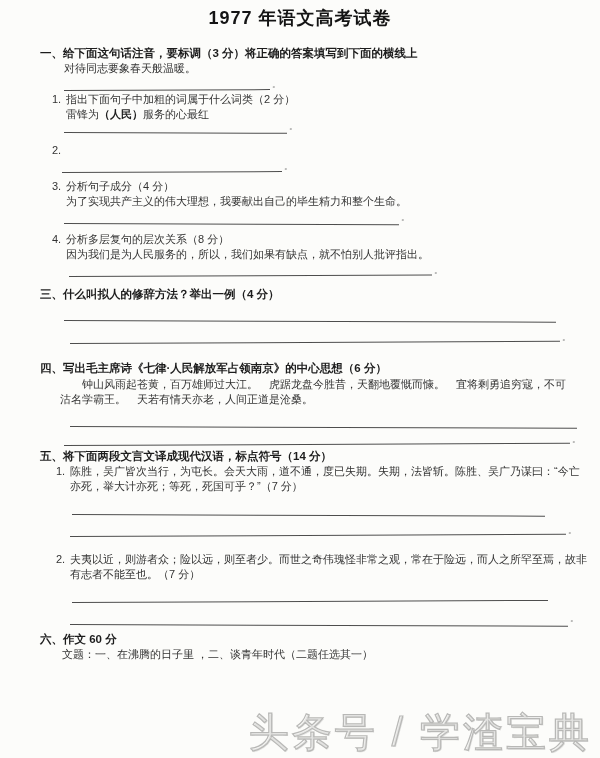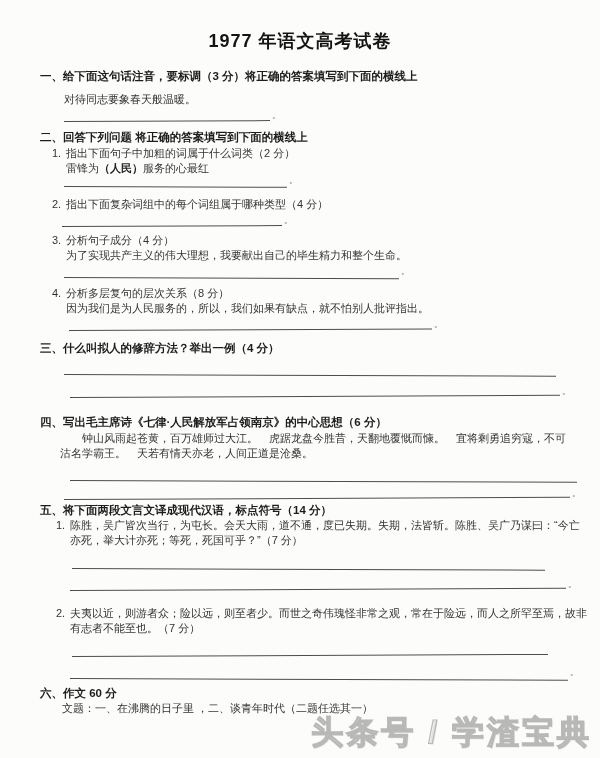--- a/index.html
+++ b/index.html
@@ -7,22 +7,22 @@
     position: relative;
     width: 600px;
     height: 758px;
     margin: 0 auto;
     background: #fcfcfa;
     font-family: "Liberation Sans", sans-serif;
     color: #2e2e2e;
     overflow: hidden;
   }
   .title {
-    margin: 12px;
-    padding-top: 18px;
+    margin: 0;
+    padding-top: 7px;
     height: 22px;
     line-height: 22px;
     text-align: center;
     font-size: 18px;
     font-weight: bold;
     color: #141414;
     letter-spacing: 1px;
   }
   .sec-header {
     margin-left: 40px;
@@ -73,62 +73,60 @@
     font-size: 8px;
     line-height: 8px;
     color: #3a3a3a;
     margin-left: 2px;
     margin-bottom: 2px;
   }
   .watermark {
     position: absolute;
     right: 8px;
     bottom: 6px;
-    font-size: 32px;
+    font-size: 40px;
     line-height: 40px;
-    font-weight: bold;
+    font-weight: normal;
     letter-spacing: 3px;
     color: rgba(255,255,255,0.05);
     -webkit-text-stroke: 1.2px #b8b8b6;
     text-shadow: 1px 1px 0 #e2e2e0;
     white-space: nowrap;
   }
 </style>
 </head>
 <body>
 
 <div class="page">
 
   <h1 class="title">1977 年语文高考试卷</h1>
 
   <div class="sec-header" style="margin-top:17px;">一、给下面这句话注音，要标调（3 分）将正确的答案填写到下面的横线上</div>
-  <div class="body-text" style="margin-top:8px;">对待同志要象春天般温暖。</div>
+  <div class="body-text" style="">对待同志要象春天般温暖。</div>
   <div class="line-row" style="margin-top:9px; margin-left:64px;">
     <div class="ans-line tilt-a" style="width:206px;"></div>
     <span class="line-period">。</span>
   </div>
 
-  <div class="sec-header" style="margin-top:8px;">二、回答下列问题 将正确的答案填写到下面的横线上</div>
 
   <div class="item-row" style="margin-top:1px;">
     <span class="item-num">1.</span>
     <div class="item-body">
       <div>指出下面句子中加粗的词属于什么词类（2 分）</div>
       <div><span>雷锋为</span><span class="b">（人民）</span><span>服务的心最红</span></div>
     </div>
   </div>
   <div class="line-row" style="margin-top:5px; margin-left:64px;">
     <div class="ans-line tilt-b" style="width:223px;"></div>
     <span class="line-period">。</span>
   </div>
 
   <div class="item-row" style="margin-top:10px;">
     <span class="item-num">2.</span>
     <div class="item-body">
-      <div>指出下面复杂词组中的每个词组属于哪种类型（4 分）</div>
     </div>
   </div>
   <div class="line-row" style="margin-top:9px; margin-left:62px;">
     <div class="ans-line tilt-a" style="width:220px;"></div>
     <span class="line-period">。</span>
   </div>
 
   <div class="item-row" style="margin-top:6px;">
     <span class="item-num">3.</span>
     <div class="item-body">

